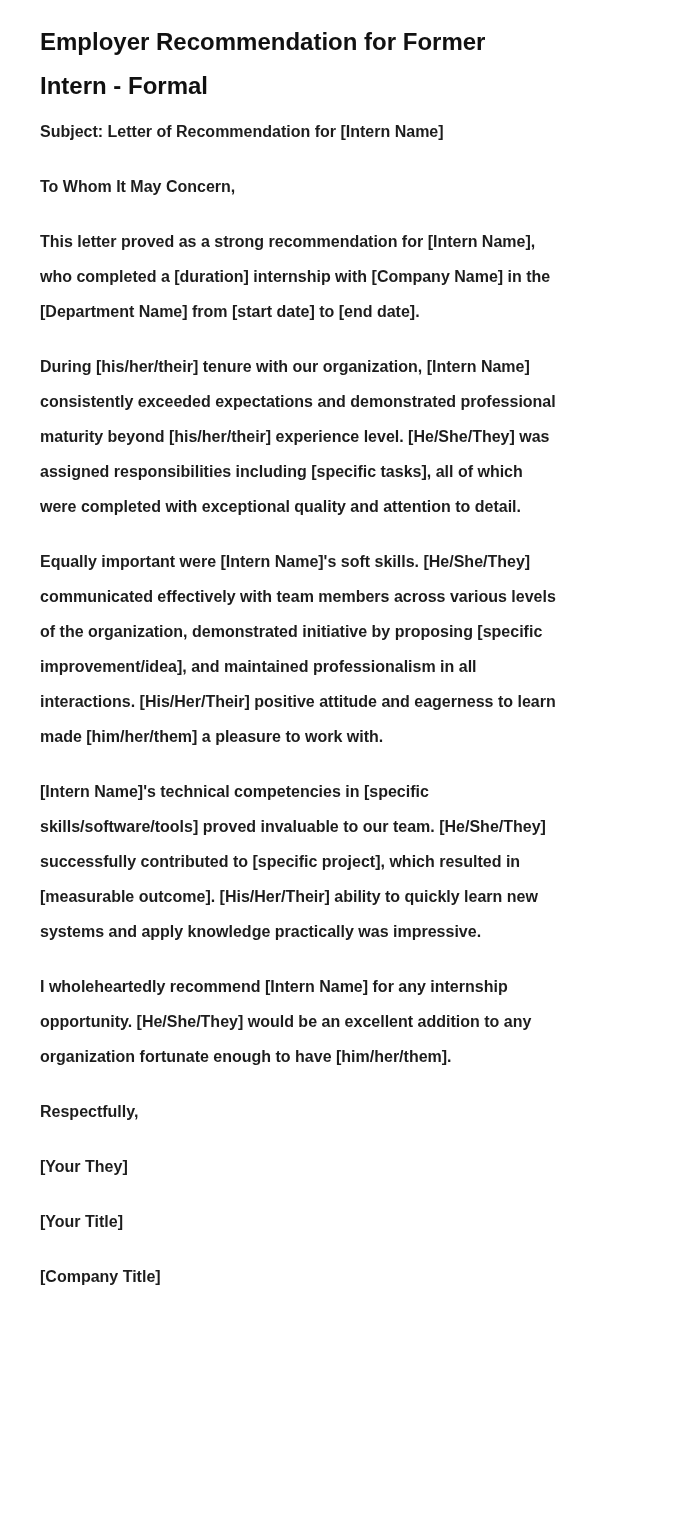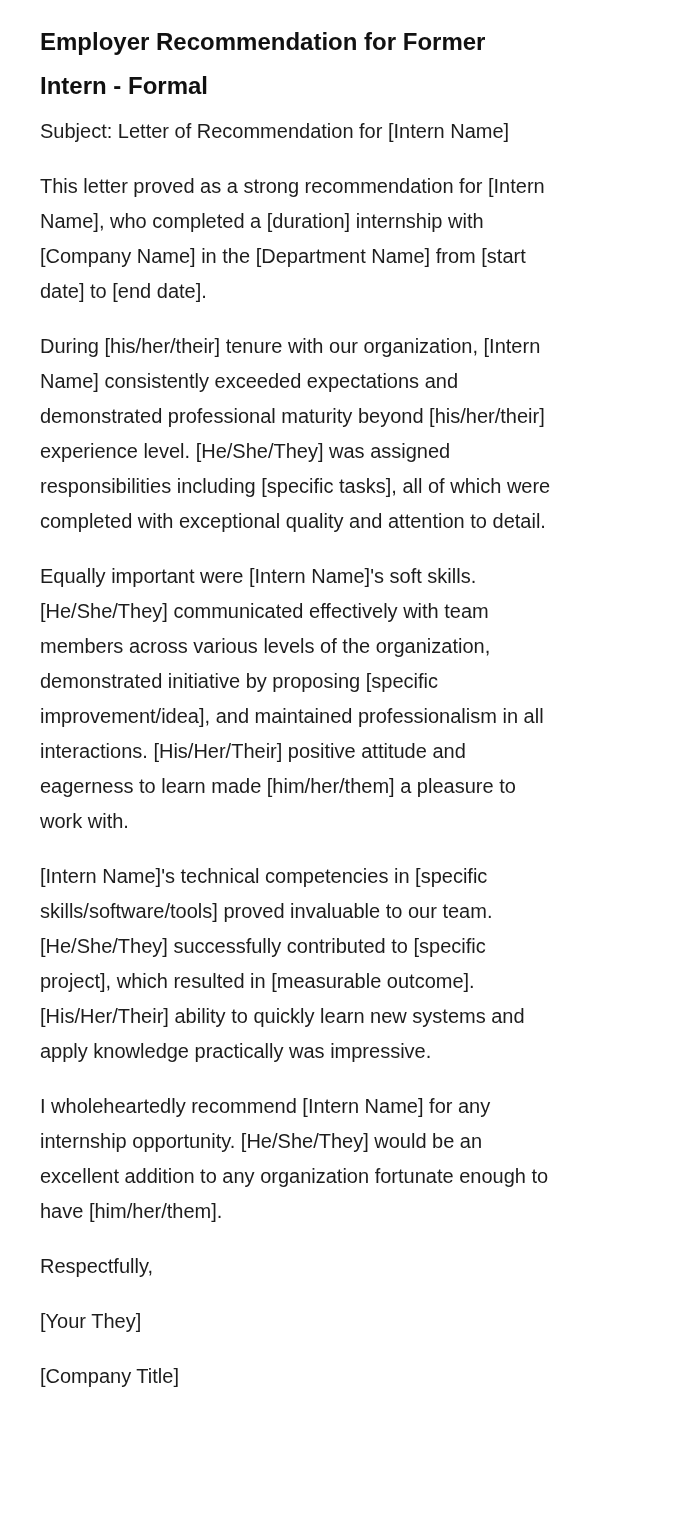--- a/index.html
+++ b/index.html
@@ -23,48 +23,50 @@
     margin: 0 0 6px 0;
     max-width: 620px;
     font-size: 24px;
     line-height: 44px;
     font-weight: 700;
     color: #111111;
   }
   .letter p {
     margin: 4px 0 20px 0;
     max-width: 600px;
-    font-size: 20px;
+    font-size: 16px;
     line-height: 35px;
-    font-weight: 400;
+    font-weight: 700;
     color: #1d1d1d;
   }
   .letter p:last-child {
     margin-bottom: 0;
   }
 </style>
 </head>
 <body>
 
 <main class="letter">
   <h1>Employer Recommendation for Former Intern - Formal</h1>
 
   <p>Subject: Letter of Recommendation for [Intern Name]</p>
 
+  <p>To Whom It May Concern,</p>
 
   <p>This letter proved as a strong recommendation for [Intern Name], who completed a [duration] internship with [Company Name] in the [Department Name] from [start date] to [end date].</p>
 
   <p>During [his/her/their] tenure with our organization, [Intern Name] consistently exceeded expectations and demonstrated professional maturity beyond [his/her/their] experience level. [He/She/They] was assigned responsibilities including [specific tasks], all of which were completed with exceptional quality and attention to detail.</p>
 
   <p>Equally important were [Intern Name]'s soft skills. [He/She/They] communicated effectively with team members across various levels of the organization, demonstrated initiative by proposing [specific improvement/idea], and maintained professionalism in all interactions. [His/Her/Their] positive attitude and eagerness to learn made [him/her/them] a pleasure to work with.</p>
 
   <p>[Intern Name]'s technical competencies in [specific skills/software/tools] proved invaluable to our team. [He/She/They] successfully contributed to [specific project], which resulted in [measurable outcome]. [His/Her/Their] ability to quickly learn new systems and apply knowledge practically was impressive.</p>
 
   <p>I wholeheartedly recommend [Intern Name] for any internship opportunity. [He/She/They] would be an excellent addition to any organization fortunate enough to have [him/her/them].</p>
 
   <p>Respectfully,</p>
 
   <p>[Your They]</p>
 
+  <p>[Your Title]</p>
 
   <p>[Company Title]</p>
 
 </main>
 
 </body></html>

